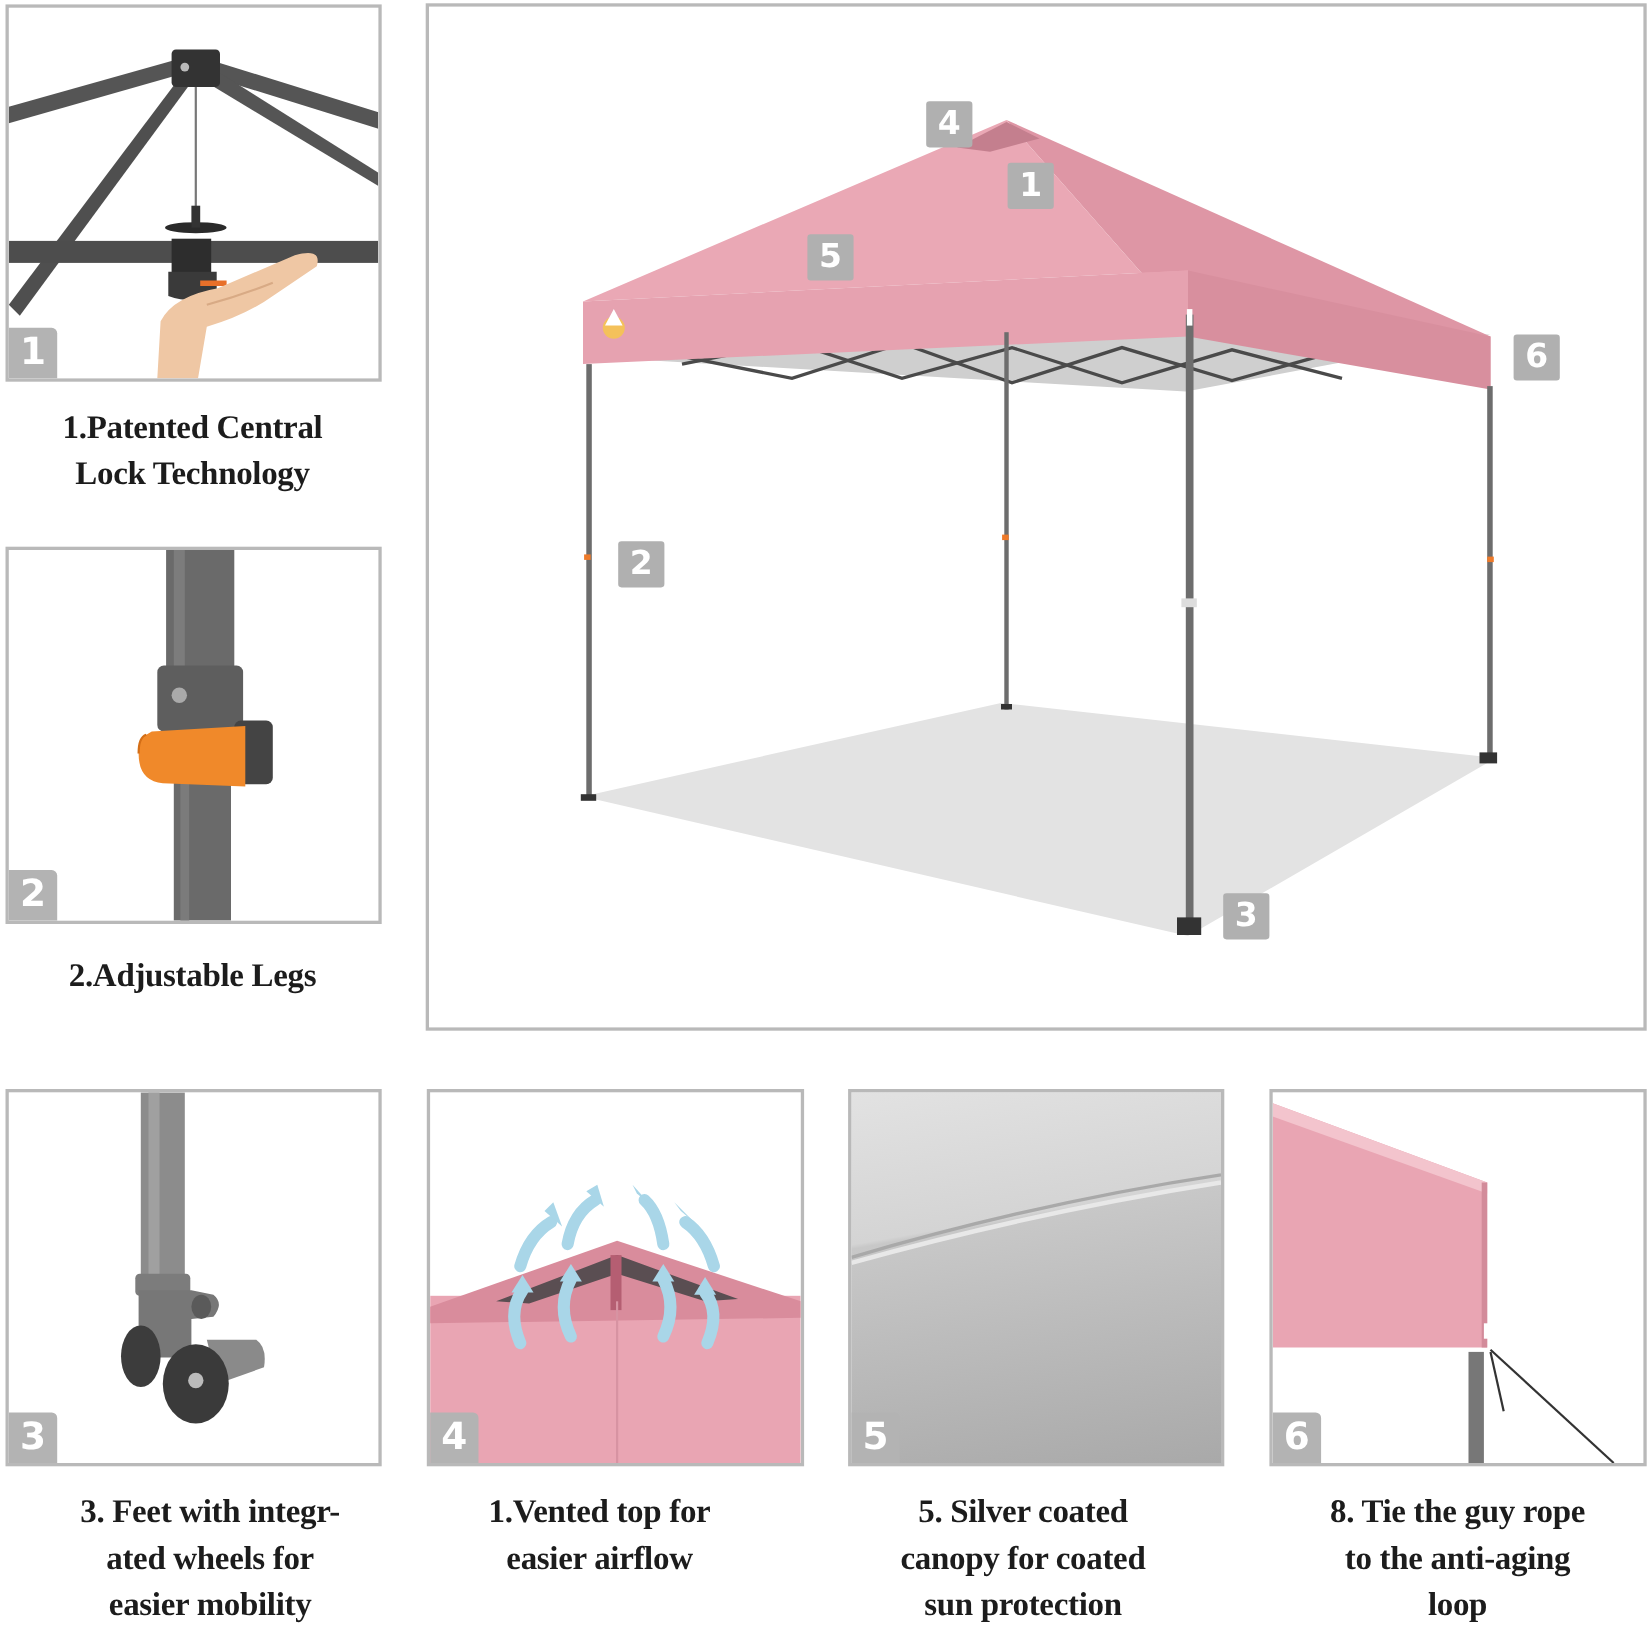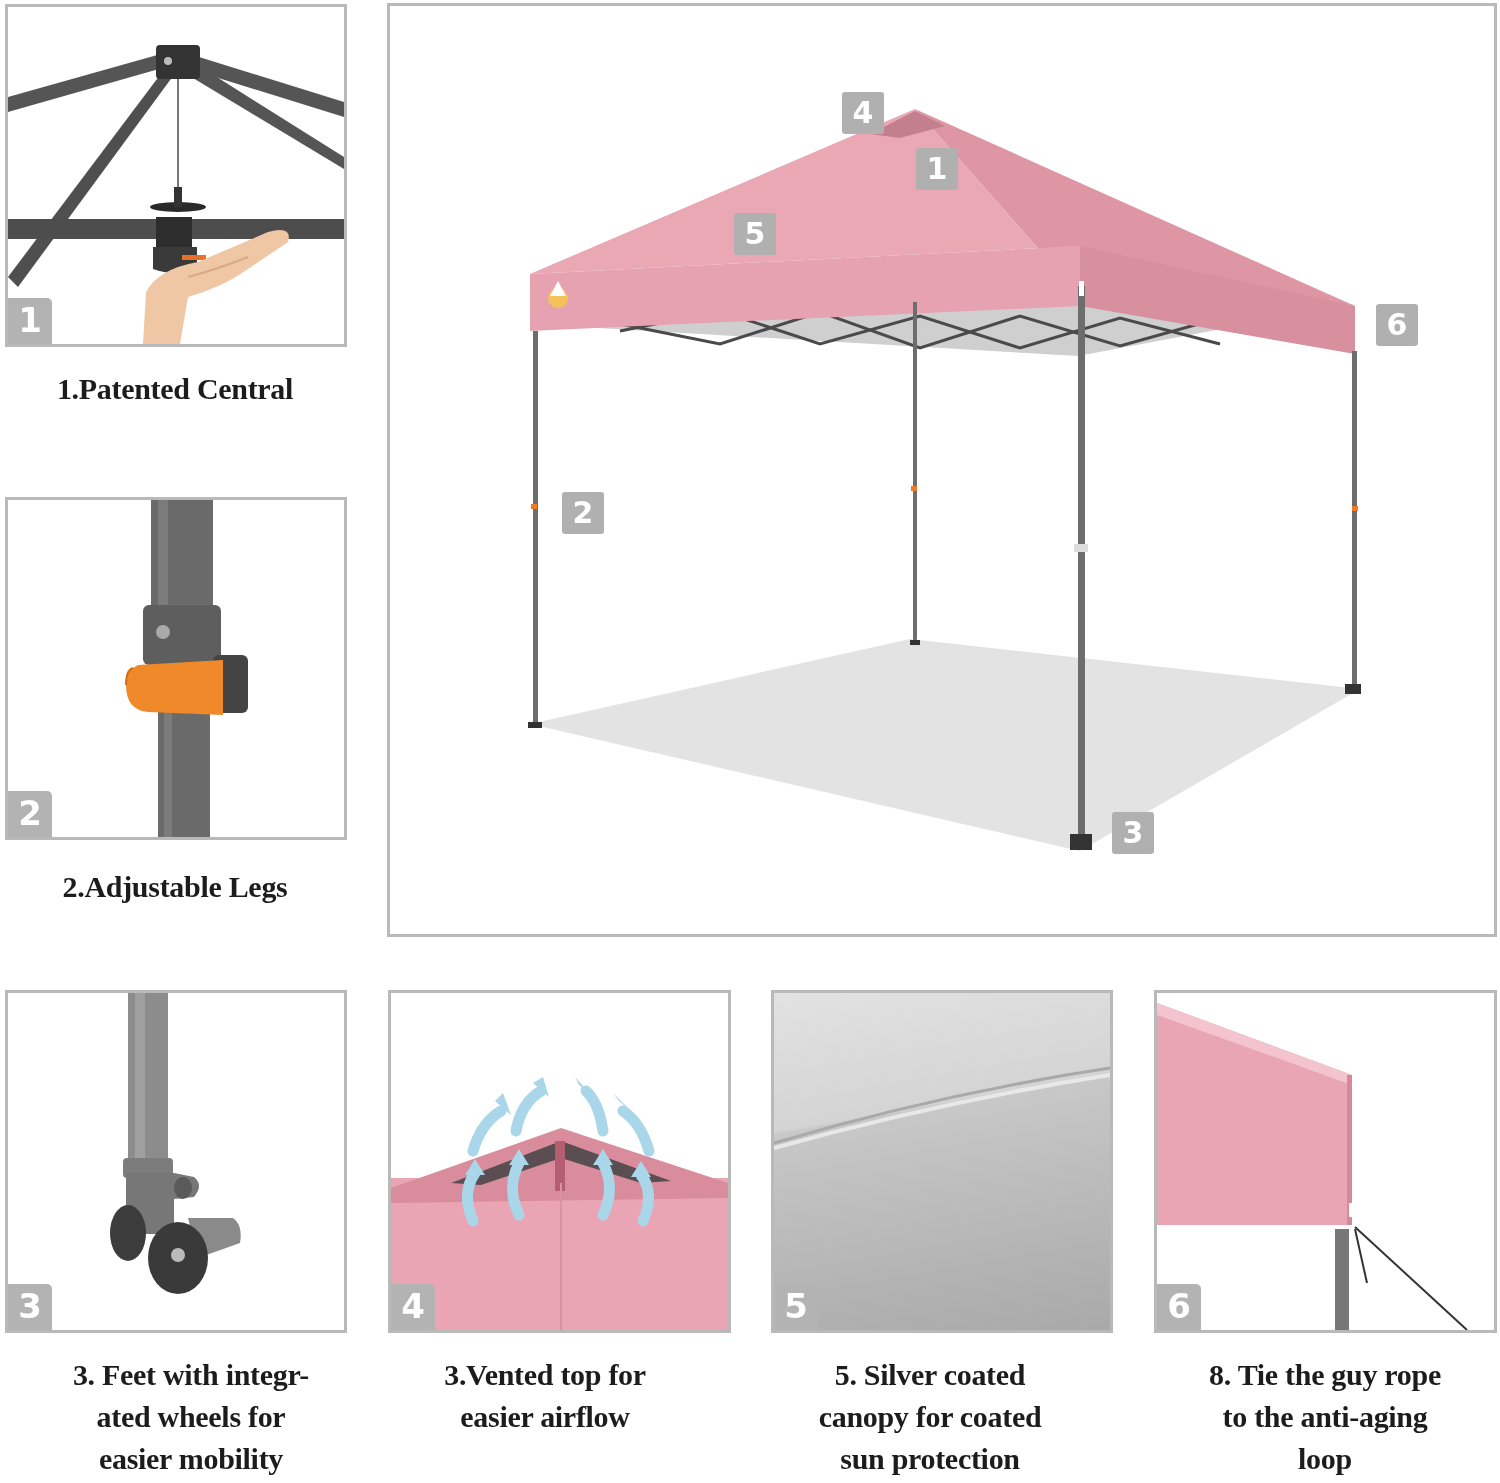--- a/index.html
+++ b/index.html
@@ -75,20 +75,21 @@
     <path d="M145 240 h44 v22 q-22 8 -44 0 z" fill="#3a3a3a"></path>
     <rect x="174" y="248" width="24" height="5" fill="#e8702a"></rect>
 
     <path d="M135 337 L138 285 Q150 262 190 255 L260 225 Q285 218 280 235 L240 262 Q215 280 180 290 L172 337 Z" fill="#efc7a4"></path>
     <path d="M180 270 Q210 262 240 250" stroke="#d8aa85" stroke-width="2" fill="none"></path>
   </svg>
   <div class="badge">1</div>
 </div>
 <div class="caption" style="left:0;top:368px;width:350px;">
   <div>1.Patented Central</div>
+  <div>Lock Technology</div>
 </div>
 
 <div class="panel" style="left:5px;top:497px;width:342px;height:343px;">
   <svg width="336" height="337" viewBox="0 0 336 337">
     <rect x="143" y="0" width="62" height="110" fill="#6a6a6a"></rect>
     <rect x="150" y="0" width="10" height="110" fill="#7c7c7c"></rect>
     <rect x="150" y="200" width="52" height="137" fill="#6a6a6a"></rect>
     <rect x="156" y="200" width="8" height="137" fill="#7b7b7b"></rect>
     <rect x="135" y="105" width="78" height="60" rx="6" fill="#5e5e5e"></rect>
     <circle cx="155" cy="132" r="7" fill="#aaa"></circle>
@@ -202,21 +203,21 @@
       <polygon points="240,184 260,184 250,168"></polygon>
       <polygon points="104,108 120,122 112,100"></polygon>
       <polygon points="142,90 158,104 152,84"></polygon>
       <polygon points="188,92 202,104 184,84"></polygon>
       <polygon points="228,108 242,120 222,100"></polygon>
     </g>
   </svg>
   <div class="badge">4</div>
 </div>
 <div class="caption" style="left:370px;top:1354px;width:350px;">
-  <div>3.Vented top for</div>
+  <div>1.Vented top for</div>
   <div>easier airflow</div>
 </div>
 
 <div class="panel" style="left:771px;top:990px;width:342px;height:343px;background:linear-gradient(170deg,#e2e2e2 0%,#d4d4d4 35%,#c8c8c8 36%,#bcbcbc 60%,#a9a9a9 100%);">
   <svg width="336" height="337" viewBox="0 0 336 337" style="position:absolute;left:0;top:0;">
     <path d="M0 150 Q170 100 336 75" stroke="#a9a9a9" stroke-width="3" fill="none"></path>
     <path d="M0 155 Q170 108 336 82" stroke="#e8e8e8" stroke-width="4" fill="none"></path>
   </svg>
   <div class="badge">5</div>
 </div>

